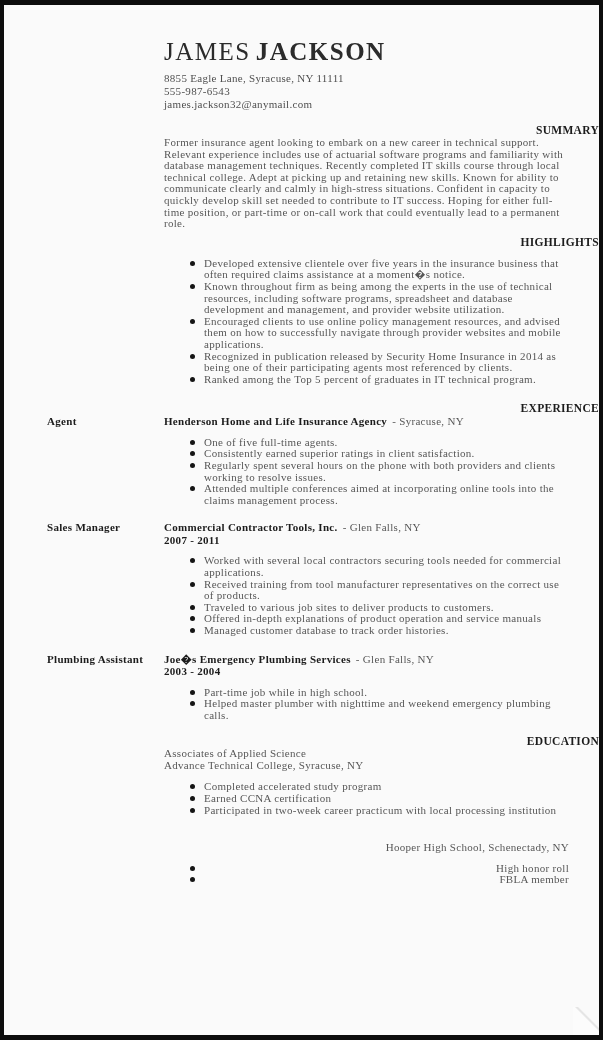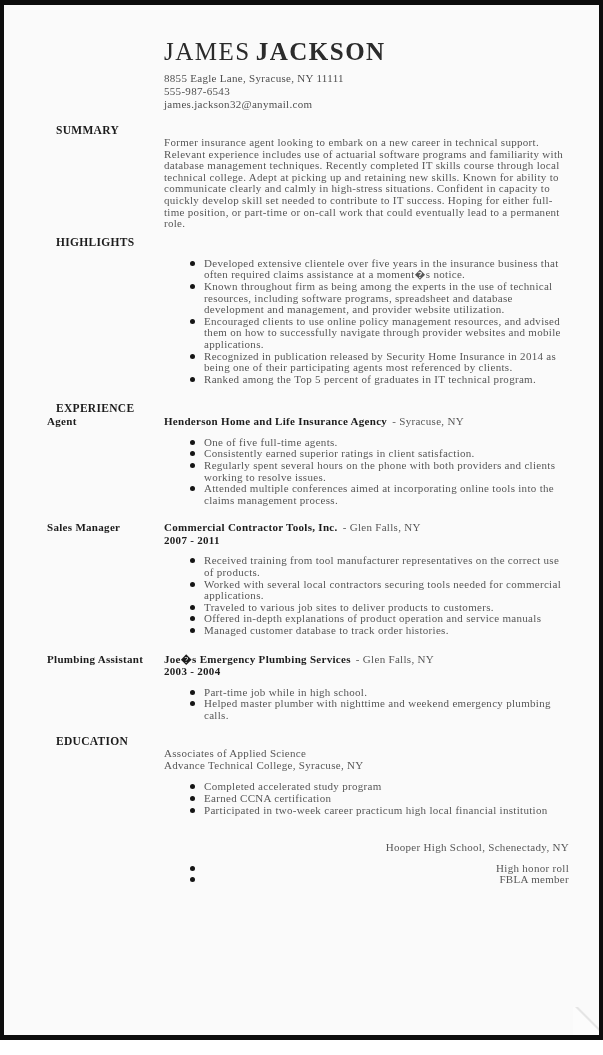--- a/index.html
+++ b/index.html
@@ -17,21 +17,21 @@
   
   .header { margin:34px 0 0 160px; }
   .name { font-size:25px; letter-spacing:1.5px; color:#2b2b2b; line-height:26px; white-space:nowrap; }
   .name-first { font-weight:400; }
   .name-last { font-weight:700; margin-left:5px; }
   .contact { margin-top:7px; font-size:11px; line-height:13px; letter-spacing:0.3px; color:#4f4f4f; }
 
   
   .section-label {
     font-weight:700; font-size:11.5px; color:#1c1c1c;
-    padding-left:52px; line-height:13px; letter-spacing:0.3px;
+    padding-left:52px; line-height:13px; letter-spacing:0.3px;text-align:right;
   }
   .body-text { font-size:11px; line-height:11.6px; letter-spacing:0.3px; }
   .indent { margin-left:160px; width:405px; }
 
   ul.bullets {
     list-style:none; margin:9px 0 0 160px; padding:0; width:405px;
     font-size:11px; line-height:11.6px; letter-spacing:0.3px;
   }
   ul.bullets li { position:relative; padding-left:40px; }
   ul.bullets li::before {
@@ -121,22 +121,22 @@
         <div class="job-title">Sales Manager</div>
         <div class="job-meta">
           <div>
             <span class="job-company">Commercial Contractor Tools, Inc.</span>
             <span class="job-location">- Glen Falls, NY</span>
           </div>
           <div class="job-dates">2007 - 2011</div>
         </div>
       </div>
       <ul class="bullets">
+        <li>Worked with several local contractors securing tools needed for commercial applications.</li>
         <li>Received training from tool manufacturer representatives on the correct use of products.</li>
-        <li>Worked with several local contractors securing tools needed for commercial applications.</li>
         <li>Traveled to various job sites to deliver products to customers.</li>
         <li>Offered in-depth explanations of product operation and service manuals</li>
         <li>Managed customer database to track order histories.</li>
       </ul>
     </div>
 
     <div class="job job-3">
       <div class="job-header">
         <div class="job-title">Plumbing Assistant</div>
         <div class="job-meta">
@@ -156,21 +156,21 @@
 
   <div class="education-section">
     <div class="section-label">EDUCATION</div>
 
     <div class="school school-1">
       <div class="school-line">Associates of Applied Science</div>
       <div class="school-line">Advance Technical College, Syracuse, NY</div>
       <ul class="bullets">
         <li>Completed accelerated study program</li>
         <li>Earned CCNA certification</li>
-        <li>Participated in two-week career practicum high local financial institution</li>
+        <li>Participated in two-week career practicum with local processing institution</li>
       </ul>
     </div>
 
     <div class="school school-2">
       <div class="school-line">Hooper High School, Schenectady, NY</div>
       <ul class="bullets">
         <li>High honor roll</li>
         <li>FBLA member</li>
       </ul>
     </div>

